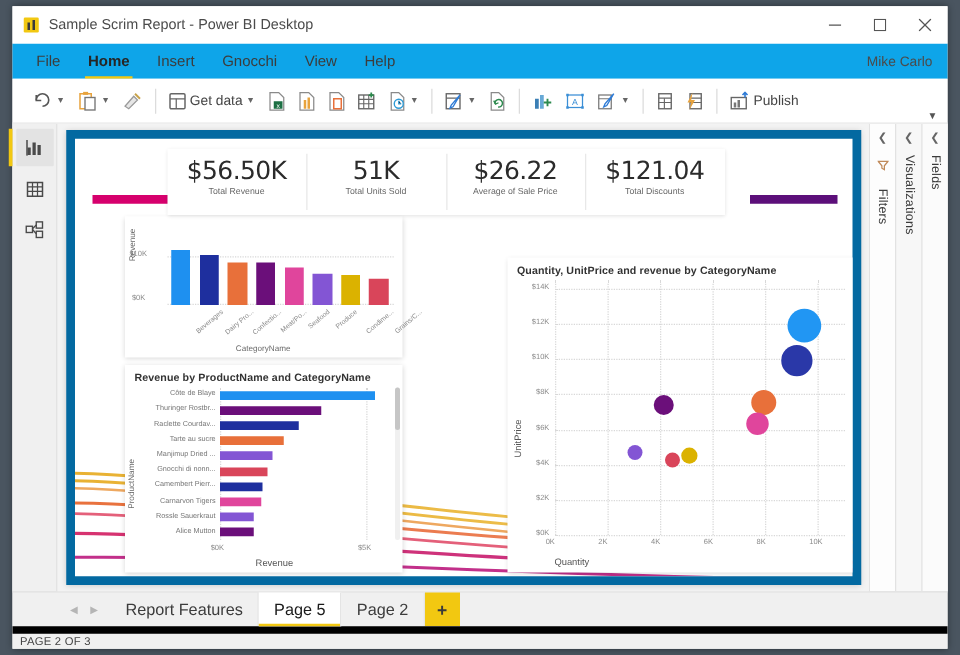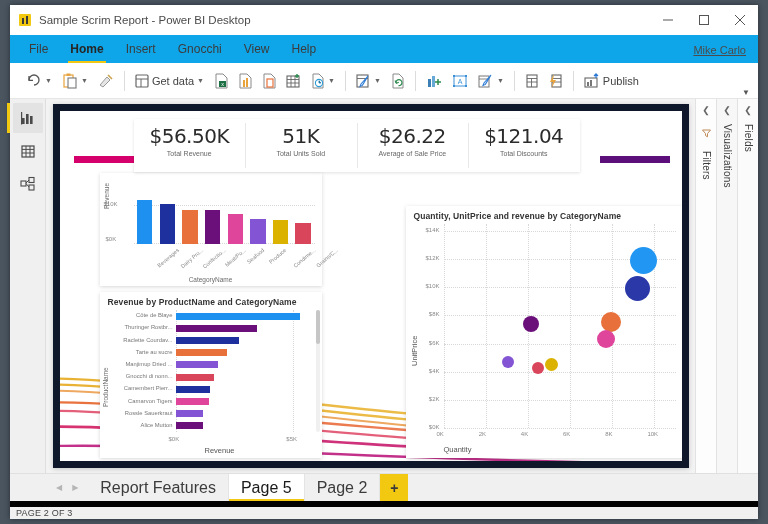--- a/index.html
+++ b/index.html
@@ -49,21 +49,21 @@
     padding: 0 11px; height: 26px; line-height: 24px;
     font-size: 12px; color: #3c3c3c; position: relative;
   }
   .rtab.active { color:#262626; font-weight:600; }
   .rtab.active:after {
     content:""; position:absolute; left:9px; right:9px; bottom:0;
     height:2.5px; background:#f2c811;
   }
   .user-name {
     margin-left:auto; margin-right:12px; font-size:11px;
-    color:#4b4b4b; line-height:26px;text-decoration:underline;
+    color:#4b4b4b; line-height:26px;
   }
 
   
   .ribbon {
     height: 36px; flex: 0 0 36px; background:#fff;
     display:flex; align-items:center; padding-left:10px;
     border-bottom:1px solid #e6e6e6; position:relative;
   }
   .ritem {
     display:flex; align-items:center; height:28px;
@@ -96,21 +96,21 @@
   }
 
   
   .canvas-wrap {
     flex:1; min-width:0; position:relative; overflow:hidden;
     background:#f3f3f3; display:flex; align-items:flex-start;
     justify-content:center; padding-top:2px;
   }
   .page-shadow {
     position:relative; width:636px; height:364px; margin-top:3px;
-    background:#0f172a;
+    background:#0369a1;
     box-shadow:0 1px 5px rgba(0,0,0,.18);
     overflow:hidden;
   }
   .page-inner {
     position:absolute; left:7px; top:7px; right:7px; bottom:7px;
     background:#ffffff; overflow:hidden;
   }
   .deco { position:absolute; pointer-events:none; }
 
   
@@ -191,21 +191,21 @@
   
   .pagetabs {
     height:28px; flex:0 0 28px; background:#f0f0f0;
     display:flex; align-items:stretch; border-top:1px solid #e0e0e0;
     padding-left:36px;
   }
   .navarrows { display:flex; align-items:center; gap:10px; padding:0 10px; }
   .navarrows span { font-size:8px; color:#b5b5b5; }
   .ptab {
     min-width:62px; padding:0 12px; display:flex; align-items:center;
-    justify-content:center; font-size:16px; color:#3c3c3c;
+    justify-content:center; font-size:13px; color:#3c3c3c;
     border-right:1px solid #e4e4e4;
   }
   .ptab.active {
     background:#ffffff; color:#1a1a1a; position:relative;
   }
   .ptab.active:after {
     content:""; position:absolute; left:0; right:0; bottom:0;
     height:2px; background:#f2c811;
   }
   .ptab-add {

